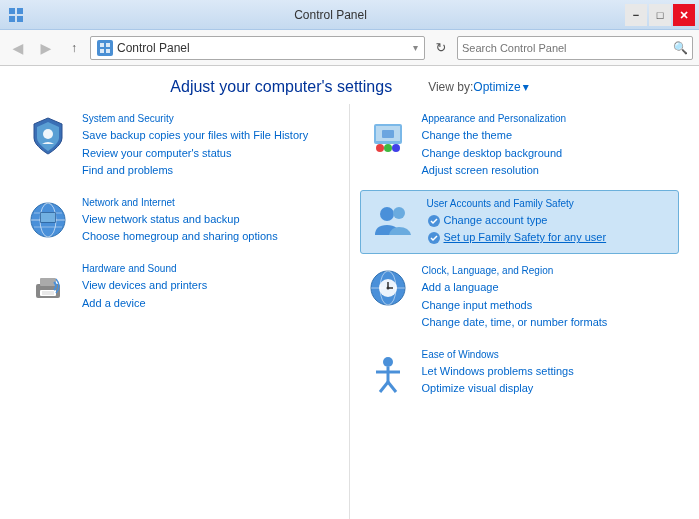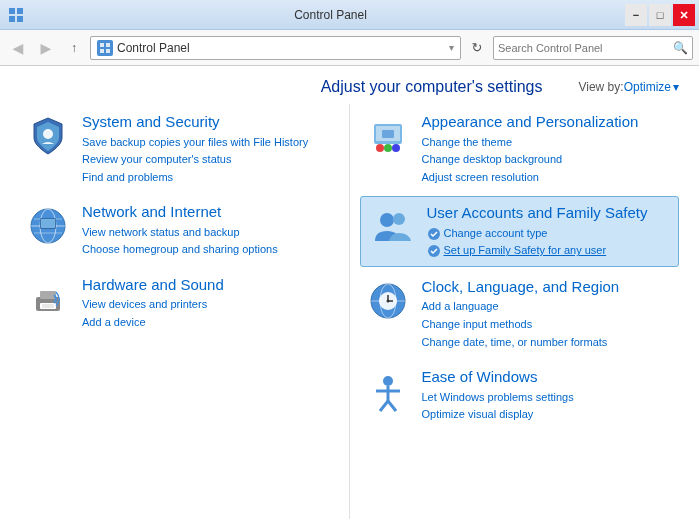--- a/index.html
+++ b/index.html
@@ -130,21 +130,21 @@
       border: 1px solid transparent;
       cursor: pointer;
       display: flex;
       align-items: center;
       justify-content: center;
       font-size: 13px;
       color: #555;
     }
     .search-box {
       height: 24px;
-      width: 200px;
+      width: 236px;
       border: 1px solid #aaa;
       border-radius: 2px;
       background: white;
       display: flex;
       align-items: center;
       padding: 0 4px;
     }
     .search-input {
       border: none;
       outline: none;
@@ -162,21 +162,21 @@
     
     .main-content {
       background: white;
       height: calc(519px - 30px - 36px);
       display: flex;
       flex-direction: column;
     }
     .content-header {
       display: flex;
       align-items: center;
-      justify-content: flex-end;
+      justify-content: center;
       padding: 12px 20px 8px 20px;
     }
     .page-title {
       font-size: 16px;
       color: #003399;
       font-weight: 300;
     }
     .view-by {
       display: flex;
       align-items: center;
@@ -234,21 +234,21 @@
     .category-info {
       flex: 1;
     }
     .category-name {
       font-size: 13px;
       color: #0066cc;
       cursor: pointer;
       line-height: 1.3;
       margin-bottom: 2px;
     }
-    .category-name.large { font-size: 15px; }
+    .category-name.large { font-size: 10px; }
     .category-link {
       font-size: 11px;
       color: #0066cc;
       cursor: pointer;
       display: block;
       line-height: 1.6;
     }
     .category-link.underlined {
       text-decoration: underline;
     }

